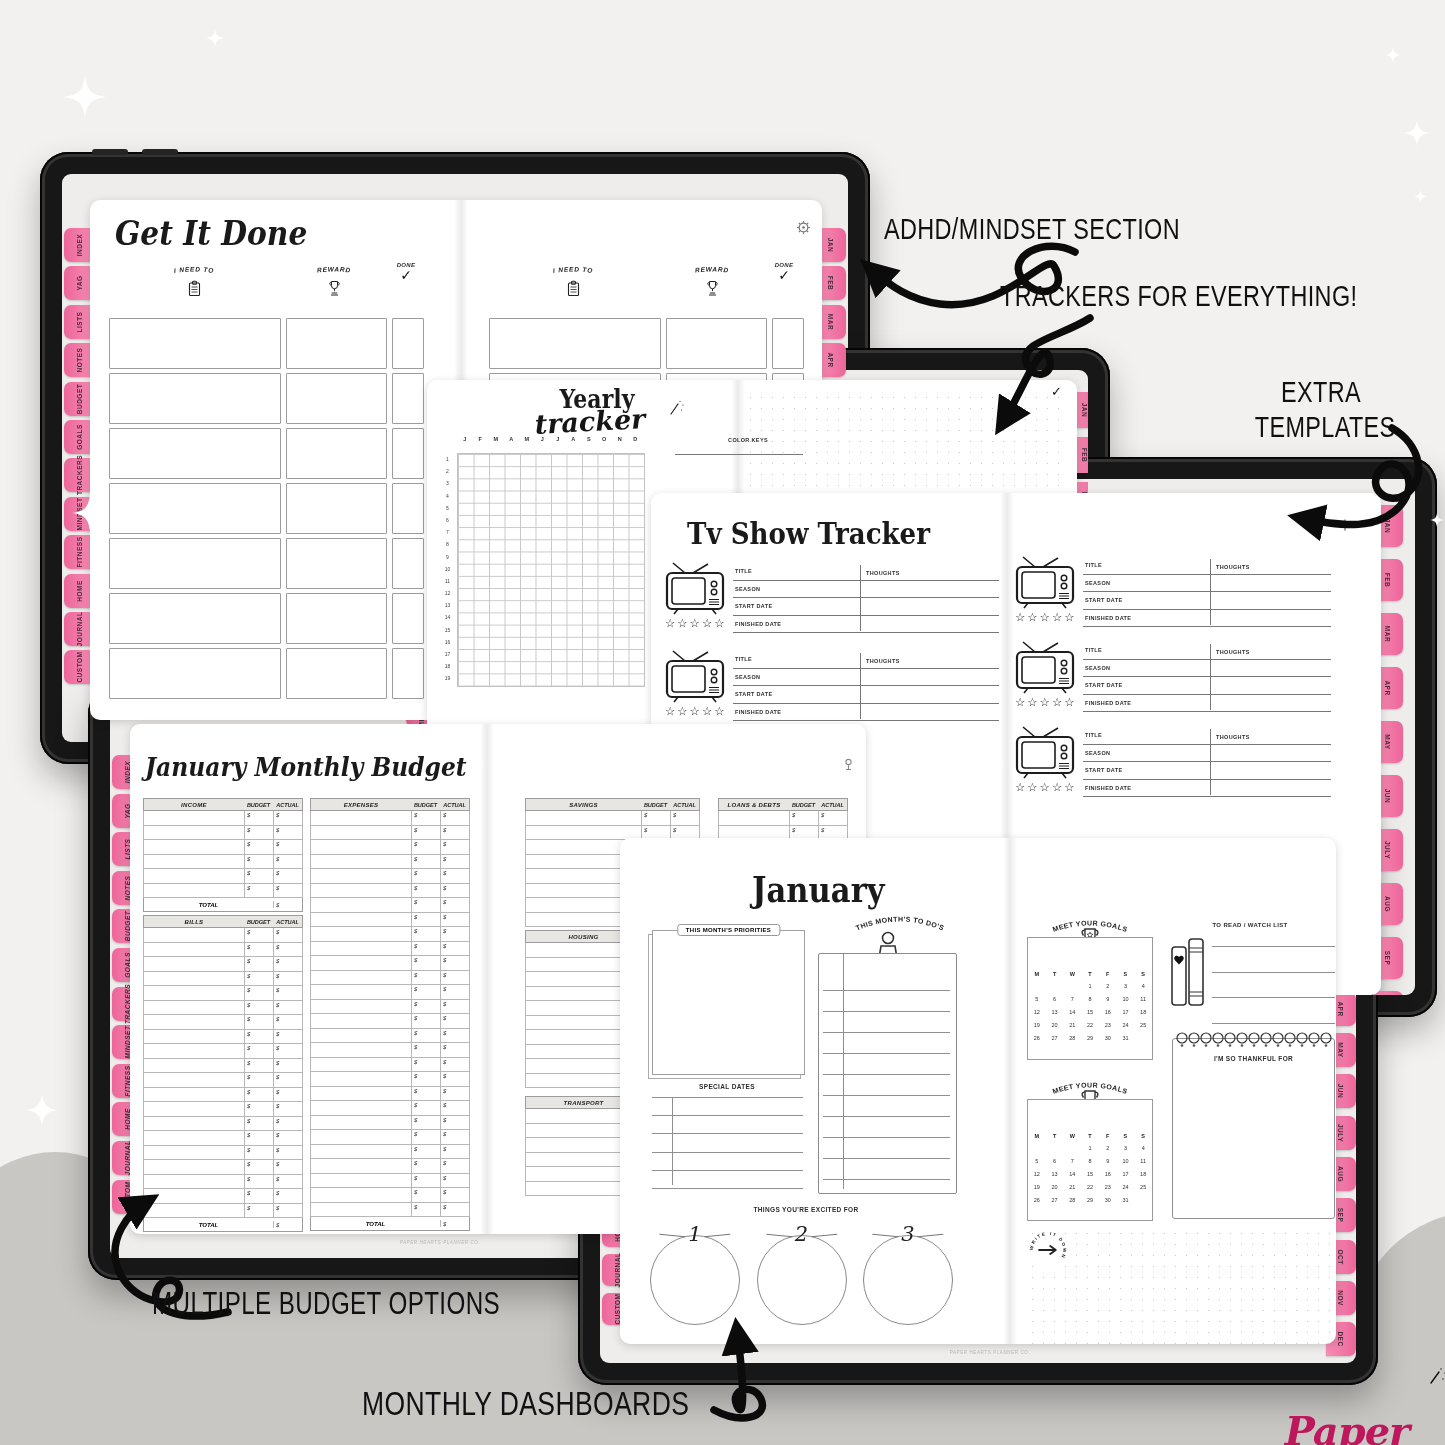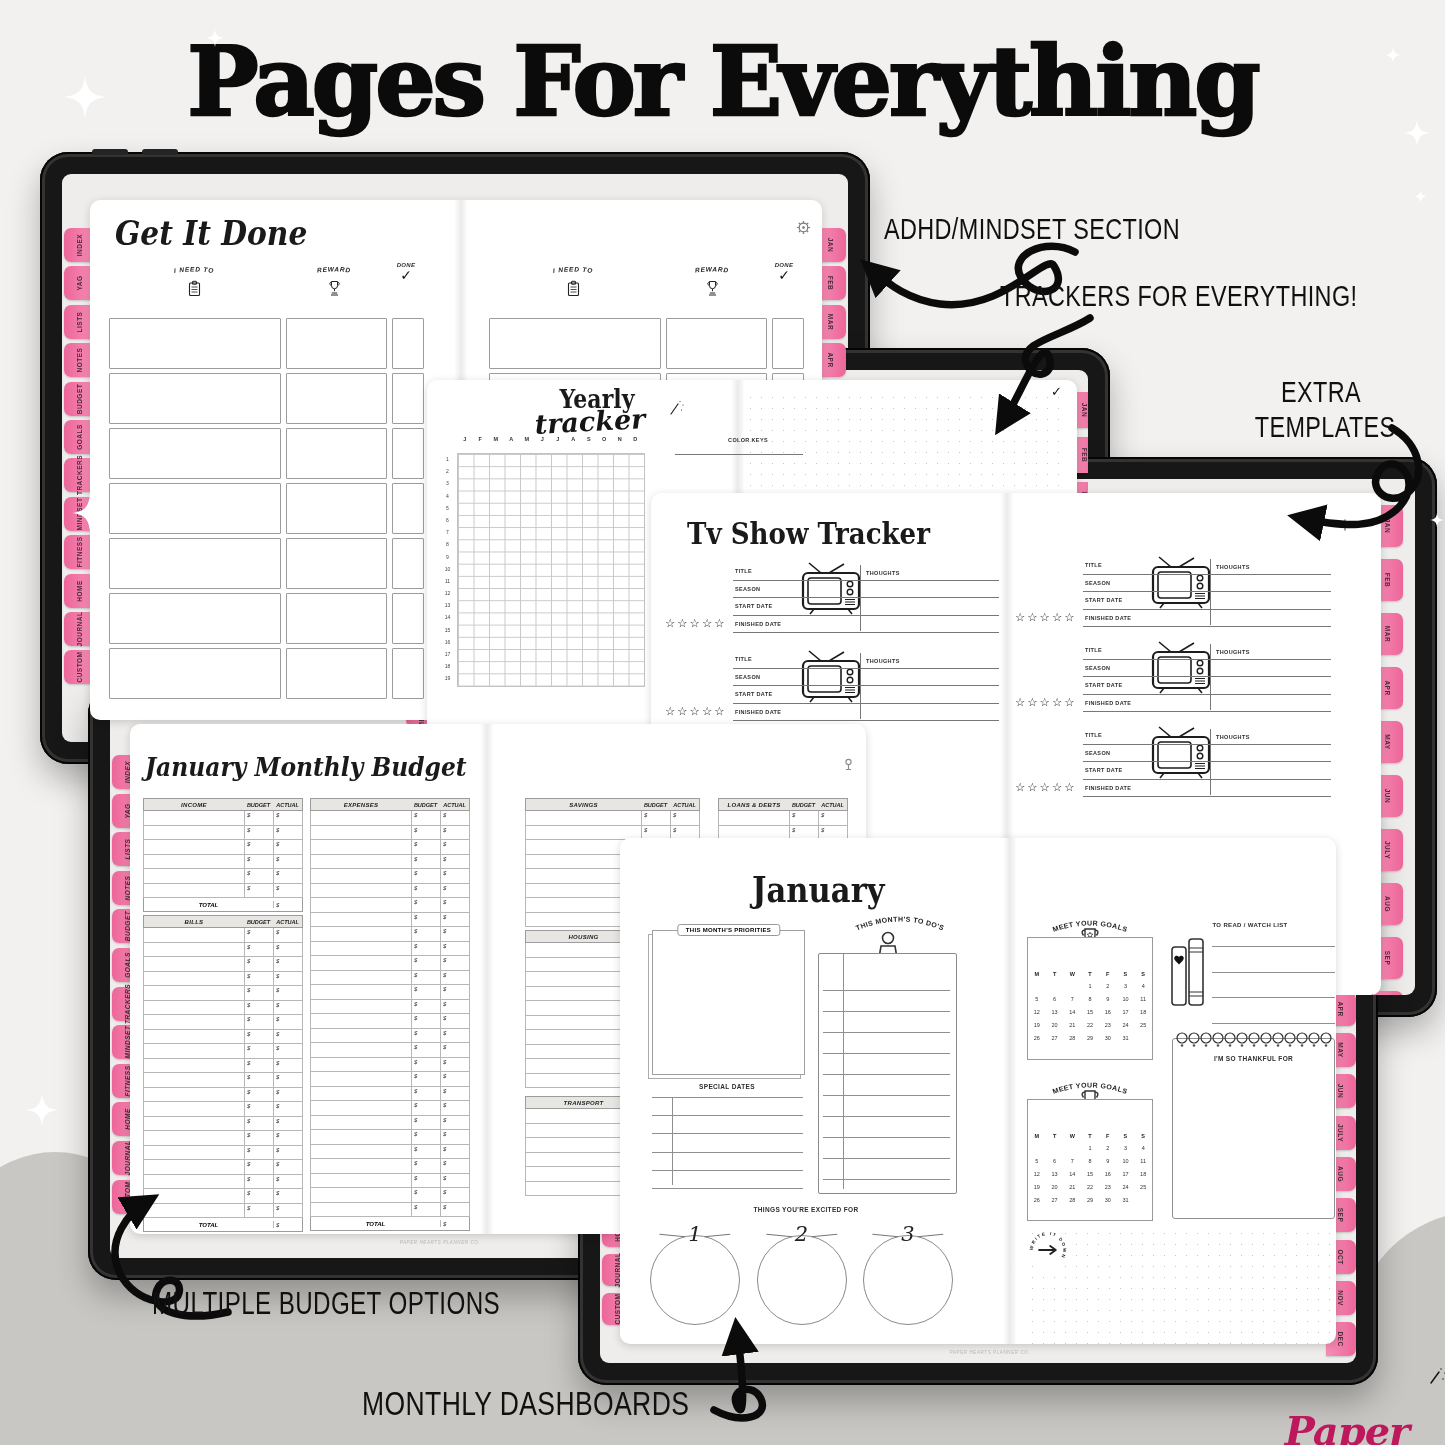--- a/index.html
+++ b/index.html
@@ -134,21 +134,20 @@
         <path d="M0,0 L10,5 L0,10 Z" fill="#0b0b0b"></path>
       </marker>
     </defs>
   </svg>
 
   <div class="hill" style="left:-60px;top:1152px;width:230px;height:250px;"></div>
   <div class="hill" style="left:120px;top:1183px;width:175px;height:210px;"></div>
   <div class="hill" style="left:1352px;top:1212px;width:250px;height:260px;"></div>
   <div id="ground"></div>
 
-  <h1 id="main-title">Pages For Everything</h1>
 
   <div class="tablet" style="left:40px;top:152px;width:830px;height:612px;">
     <div class="inner">
       <div class="tabs" style="left:2px;top:54px;--th:34px;--tg:4.4px;">
           <div class="tab lt">
             <span>INDEX</span>
           </div>
           <div class="tab lt">
             <span>YAG</span>
           </div>
@@ -561,21 +560,21 @@
             <span>JULY</span>
           </div>
           <div class="tab rt">
             <span>AUG</span>
           </div>
           <div class="tab rt">
             <span>SEP</span>
           </div>
           <div class="tab rt"></div>
         </div>
-      <div class="page" style="left:22px;top:14px;width:730px;height:502px;text-align:center;">
+      <div class="page" style="left:22px;top:14px;width:730px;height:502px;">
         <div class="gutter" style="left:356px;"></div>
         <h2 class="ptitle" style="left:36px;top:24px;font-size:29px;">Tv Show Tracker</h2>
         <div class="tvcol tvcolL" style="left:12px;top:68px;width:336px;height:260px;">
             <div class="tvblk" style="top: 0px;"><svg width="64" height="54" viewBox="0 0 64 54">
                 <g fill="none" stroke="#1d1d1d">
                   <path d="M22,12 L10,2 M30,12 L45,3" stroke-width="1.6"></path>
                   <rect x="4" y="12" width="56" height="36" rx="5" stroke-width="2.2"></rect>
                   <rect x="9" y="17" width="33" height="26" rx="3" stroke-width="1.6"></rect>
                   <circle cx="51" cy="23" r="2.8" stroke-width="1.4"></circle>
                   <circle cx="51" cy="31" r="2.8" stroke-width="1.4"></circle>

